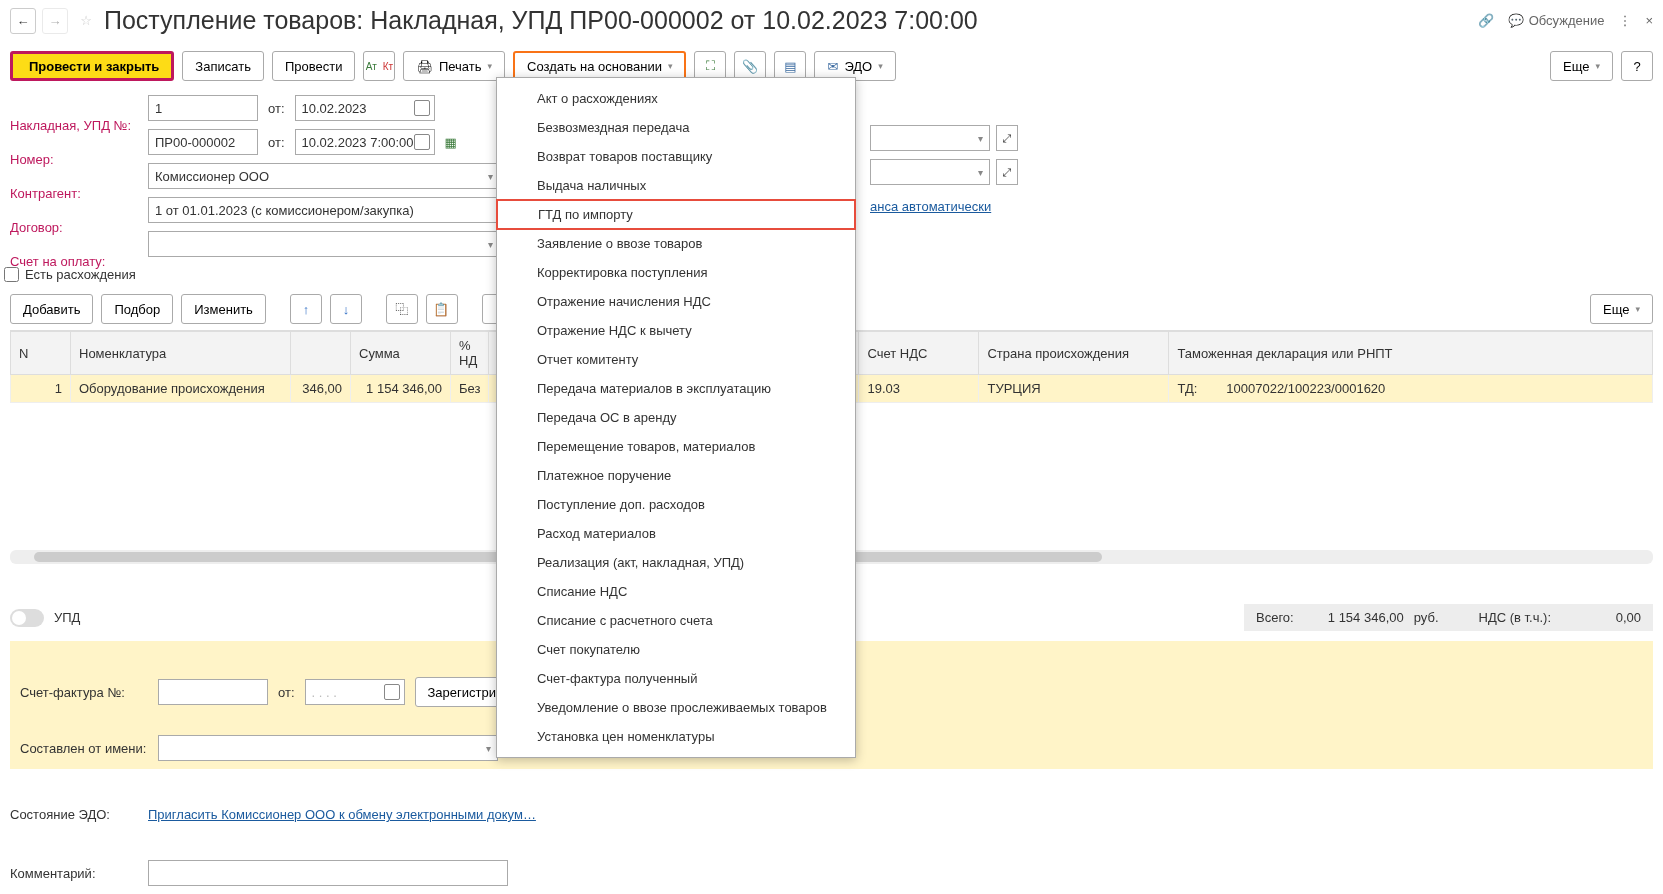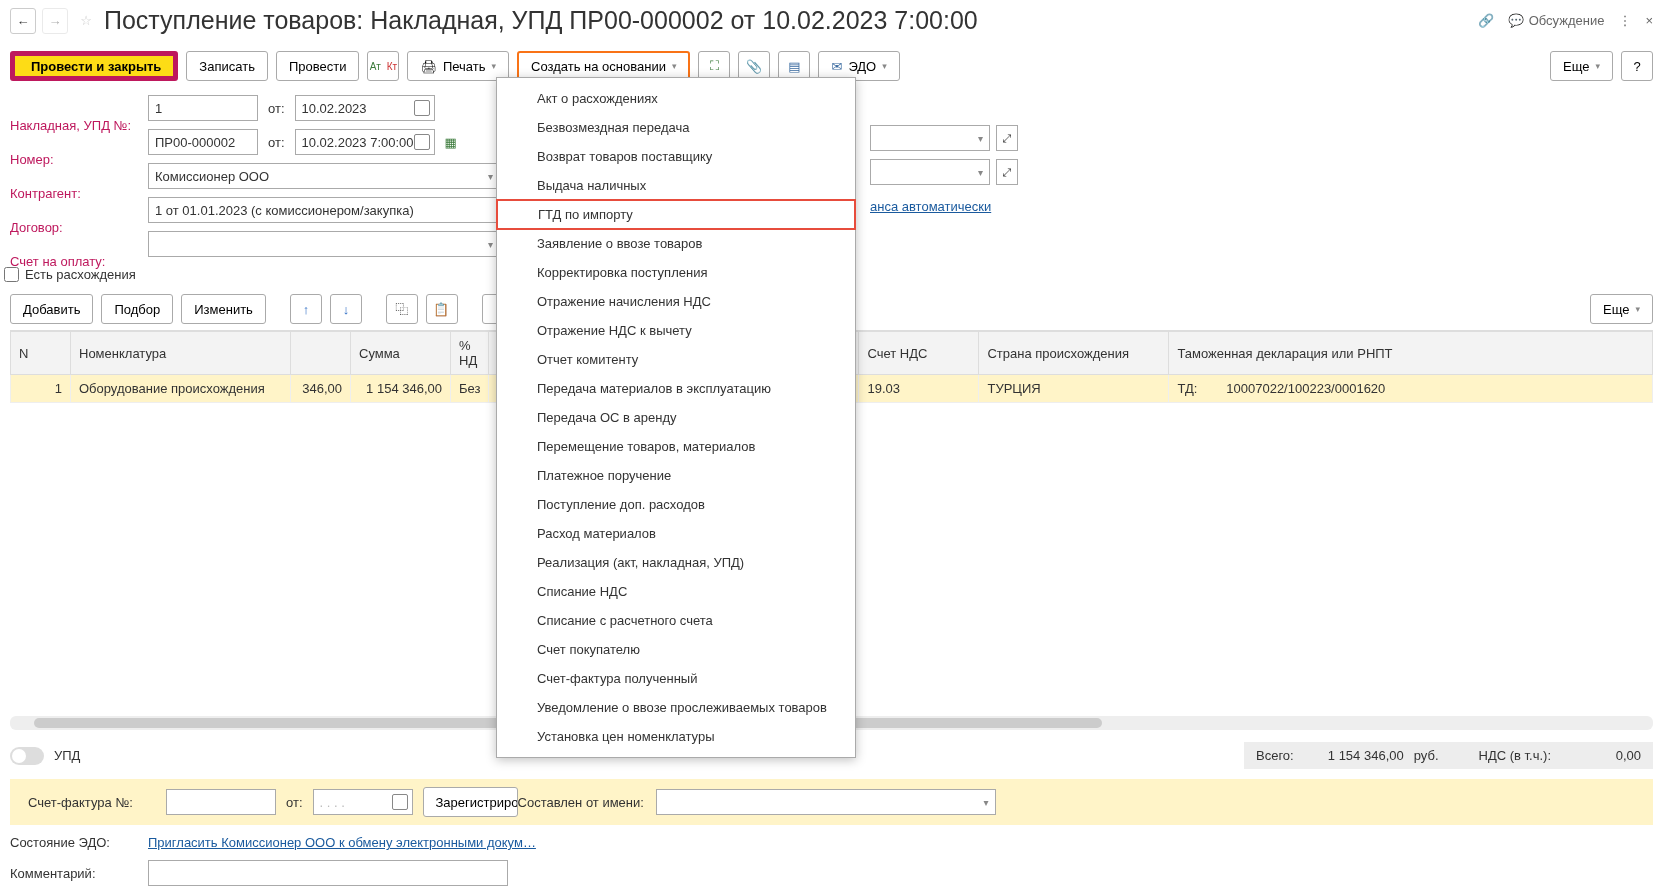--- a/index.html
+++ b/index.html
@@ -10,21 +10,21 @@
 .titlebar { display: flex; align-items: center; padding: 6px 10px; gap: 6px; }
 .nav-btn { width: 26px; height: 26px; border: 1px solid #ccc; background: #fff; display: inline-flex; align-items: center; justify-content: center; cursor: pointer; border-radius: 3px; }
 .star-btn { width: 24px; height: 24px; display: inline-flex; align-items: center; justify-content: center; cursor: pointer; color: #ccc; }
 .title-text { font-size: 25px; margin-left: 0; flex: 1; }
 .title-right { display: flex; align-items: center; gap: 14px; color: #666; }
 .title-right span { cursor: pointer; }
 
 
 .toolbar { display: flex; align-items: center; padding: 10px; gap: 8px; }
 .btn { height: 30px; padding: 0 12px; border: 1px solid #aaa; background: #fff; display: inline-flex; align-items: center; gap: 6px; cursor: pointer; border-radius: 3px; font-size: 13px; }
-.btn-yellow { background: #fddc16; font-weight: bold; border: 5px solid #be185d; padding-left: 16px; }
+.btn-yellow { background: #fddc16; font-weight: bold; border: 3px solid #be185d; padding-left: 16px; }
 .btn-icon { width: 32px; height: 30px; padding: 0; justify-content: center; }
 .btn-highlighted { border: 2px solid #f97316; }
 .btn .caret { font-size: 9px; color: #888; }
 .toolbar-spacer { flex: 1; }
 
 
 .form-area { padding: 0 10px; }
 .form-row { display: flex; align-items: center; height: 34px; gap: 10px; }
 .form-label { width: 128px; color: #be185d; margin-top: 34px; }
 .form-label-narrow { width: auto; }
@@ -46,25 +46,25 @@
 .data-table { width: 100%; border-collapse: collapse; }
 .data-table th { background: #f3f3f3; border: 1px solid #ddd; padding: 6px 8px; text-align: left; font-weight: normal; color: #333; height: 28px; }
 .data-table td { border: 1px solid #eee; padding: 6px 8px; height: 28px; }
 .data-table tr.highlight td { background: #fff4c8; }
 .td-right { text-align: right; }
 .scrollbar-horiz { height: 14px; margin: 4px 10px; background: #eee; border-radius: 6px; position: relative; }
 .scrollbar-horiz::before { content: ''; position: absolute; left: 24px; top: 2px; bottom: 2px; width: 65%; background: #ccc; border-radius: 6px; }
 
 
 .footer { padding: 8px 10px; display: flex; flex-direction: column; gap: 10px; background: #fff; }
-.footer-row { display: flex; align-items: center; gap: 10px; }
+.footer-row { display: flex; align-items: center; gap: 10px; margin-top: 28px; }
 .toggle { width: 34px; height: 18px; background: #ddd; border-radius: 9px; position: relative; cursor: pointer; }
 .toggle::before { content: ''; position: absolute; left: 2px; top: 2px; width: 14px; height: 14px; background: #fff; border-radius: 50%; }
 .totals { display: flex; gap: 10px; margin-left: auto; background: #ededed; padding: 6px 12px; }
-.sf-panel { background: #fff4c8; padding: 8px 18px; display: flex; flex-direction: row; }
+.sf-panel { background: #fff4c8; padding: 8px 10px; display: flex; flex-direction: column; }
 
 
 .dropdown-menu { position: absolute; top: 77px; left: 496px; width: 360px; background: #fff; border: 1px solid #aaa; box-shadow: 0 2px 10px rgba(0,0,0,0.25); z-index: 100; padding: 6px 0; }
 .dropdown-item { height: 29px; padding: 0 16px 0 40px; display: flex; align-items: center; cursor: pointer; font-size: 13px; }
 .dropdown-item.item-highlighted { border: 2px solid #e74c3c; margin: -1px; height: 31px; }
 .behind-right { position: absolute; left: 860px; display: flex; align-items: center; gap: 6px; }
 </style>
 </head>
 <body>
 <div class="app">

